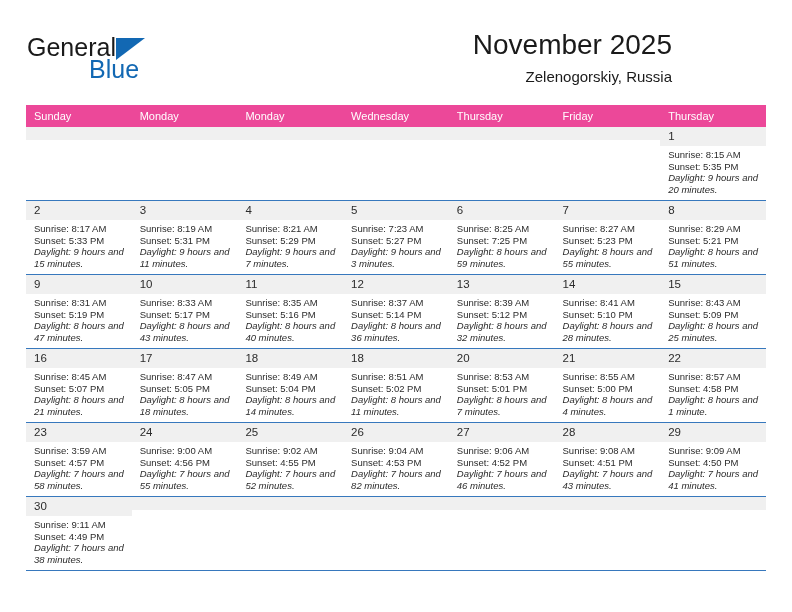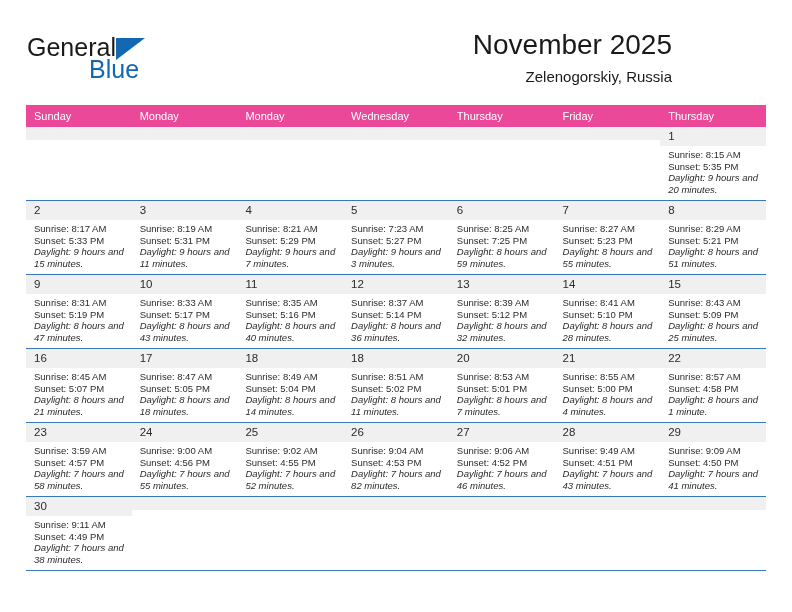--- a/index.html
+++ b/index.html
@@ -414,21 +414,21 @@
             <div class="daynum">27</div>
             <div class="details">
               <div>Sunrise: 9:06 AM</div>
               <div>Sunset: 4:52 PM</div>
               <div class="daylight">Daylight: 7 hours and 46 minutes.</div>
             </div>
           </td>
           <td>
             <div class="daynum">28</div>
             <div class="details">
-              <div>Sunrise: 9:49 AM</div>
+              <div>Sunrise: 9:08 AM</div>
               <div>Sunset: 4:51 PM</div>
               <div class="daylight">Daylight: 7 hours and 43 minutes.</div>
             </div>
           </td>
           <td>
             <div class="daynum">29</div>
             <div class="details">
               <div>Sunrise: 9:09 AM</div>
               <div>Sunset: 4:50 PM</div>
               <div class="daylight">Daylight: 7 hours and 41 minutes.</div>

